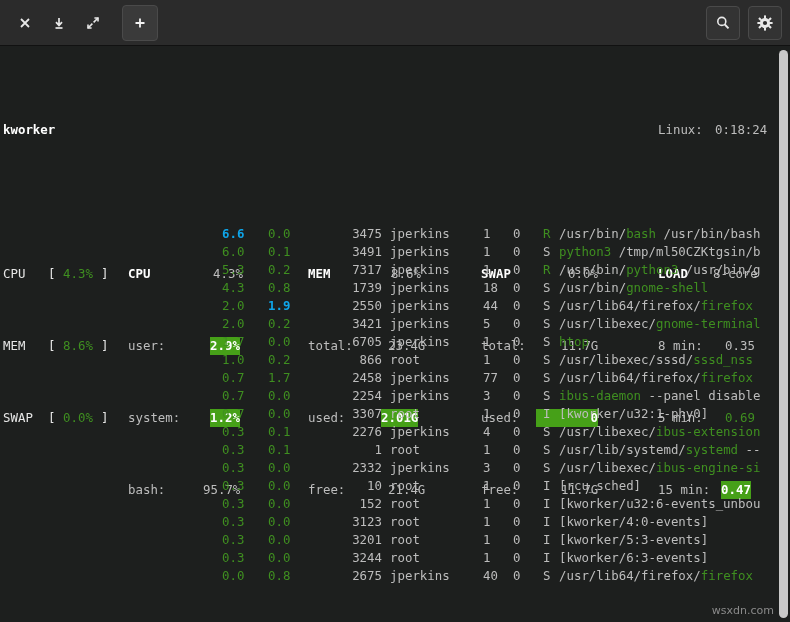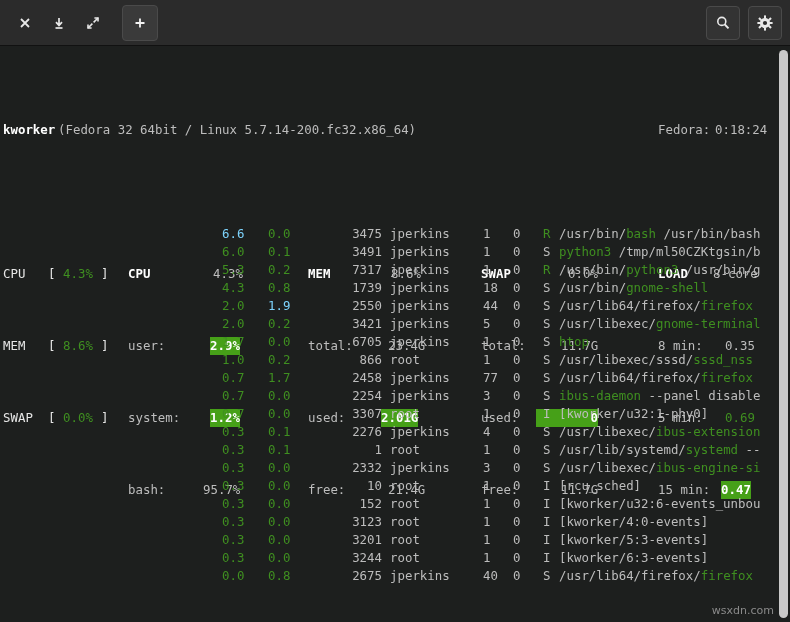--- a/index.html
+++ b/index.html
@@ -95,21 +95,21 @@
   }
 
   .row { height: 18px; position: relative; }
   .abs { position: absolute; top: 0; white-space: pre; }
 
   
   .white  { color: #e6e6e6; }
   .bold   { font-weight: bold; color: #ffffff; }
   .grey   { color: #bdbdbd; }
   .green  { color: #3f8f20; }
-  .bgreen { color: #7dd3fc; font-weight: normal; }
+  .bgreen { color: #0ea5e9; font-weight: bold; }
   .hl {
     background: #46a018;
     color: #ffffff;
     font-weight: bold;
   }
   .watermark {
     position: absolute;
     right: 16px;
     bottom: 2px;
     color: #8a8a8a;
@@ -176,22 +176,21 @@
         </svg>
       </div>
     </div>
   </div>
 
   <div class="term">
 
     
     <div class="row">
       <span class="abs bold" style="left:0px">kworker</span>
-      <span class="abs grey" style="left:55px">(Fedora 32 64bit / Linux 5.7.14-200.fc32.x86_64)</span>
-      <span class="abs grey" style="left:655px">Fedora:</span>
+      <span class="abs grey" style="left:655px">Linux:</span>
       <span class="abs grey" style="left:712px">0:18:24</span>
     </div>
     <div class="row"></div>
 
     
     <div class="row">
       <span class="abs white" style="left:0px">CPU</span>
       <span class="abs white" style="left:45px">[</span>
       <span class="abs green" style="left:60px">4.3%</span>
       <span class="abs white" style="left:98px">]</span>

